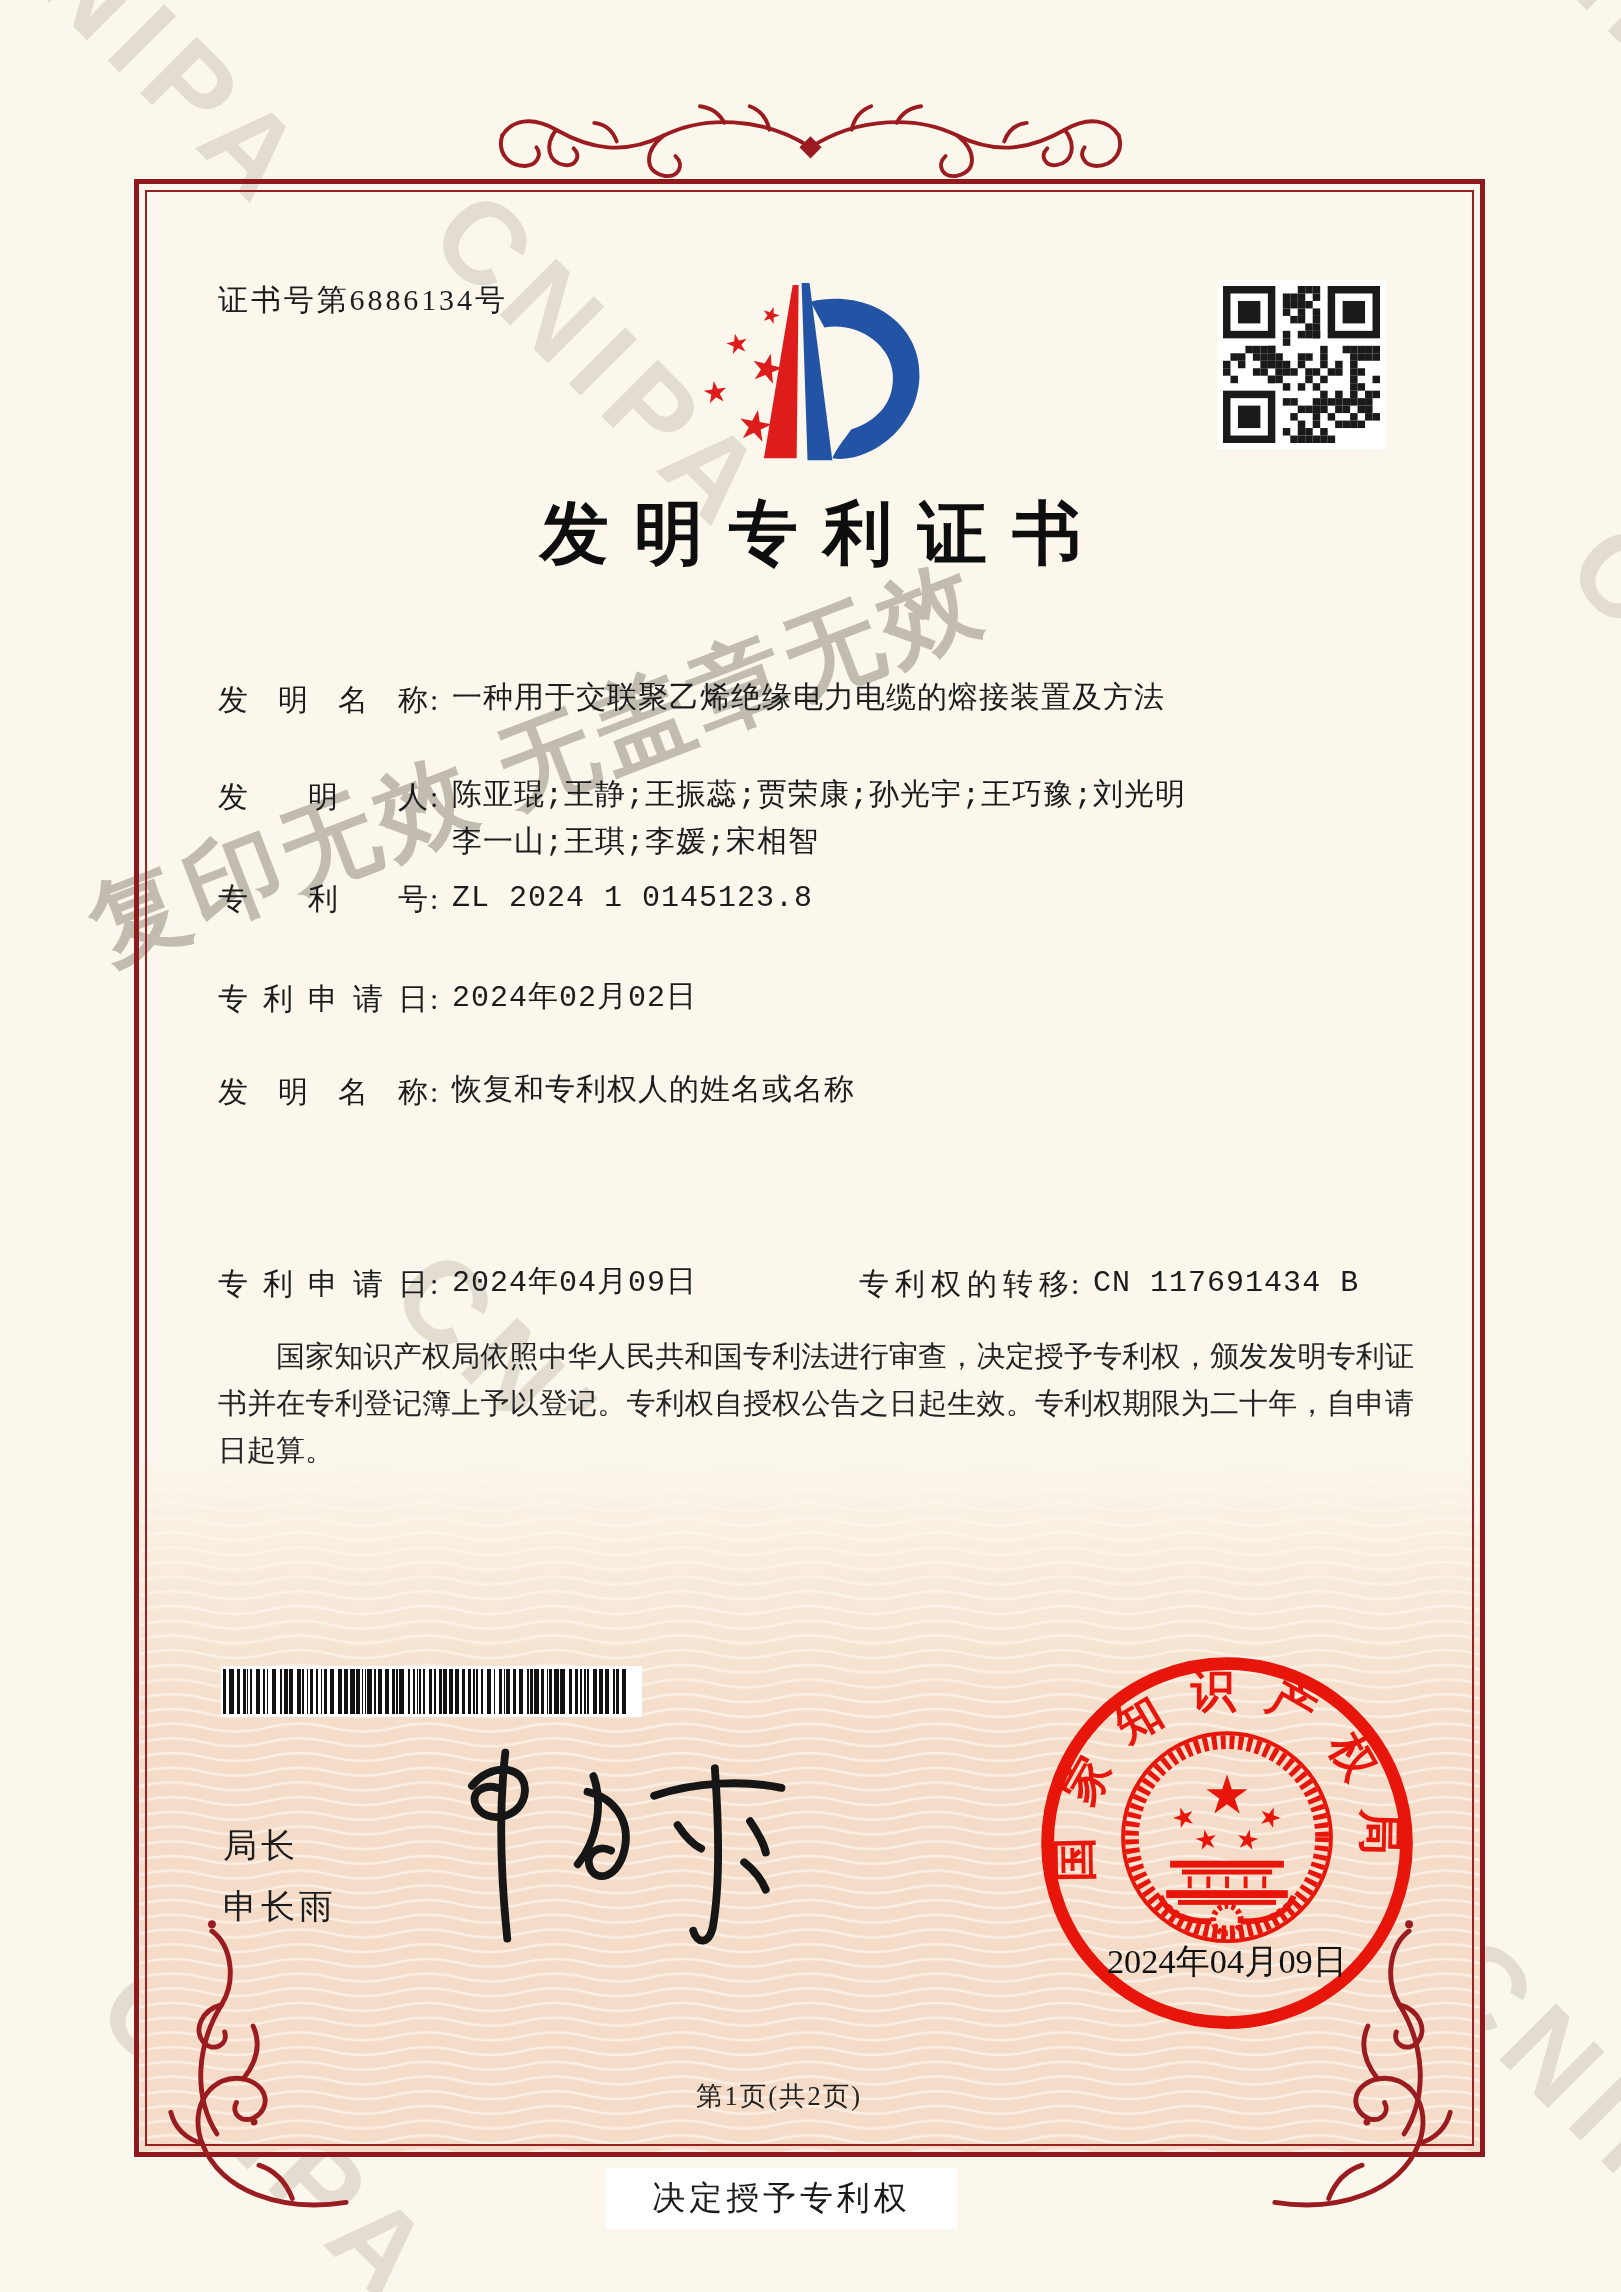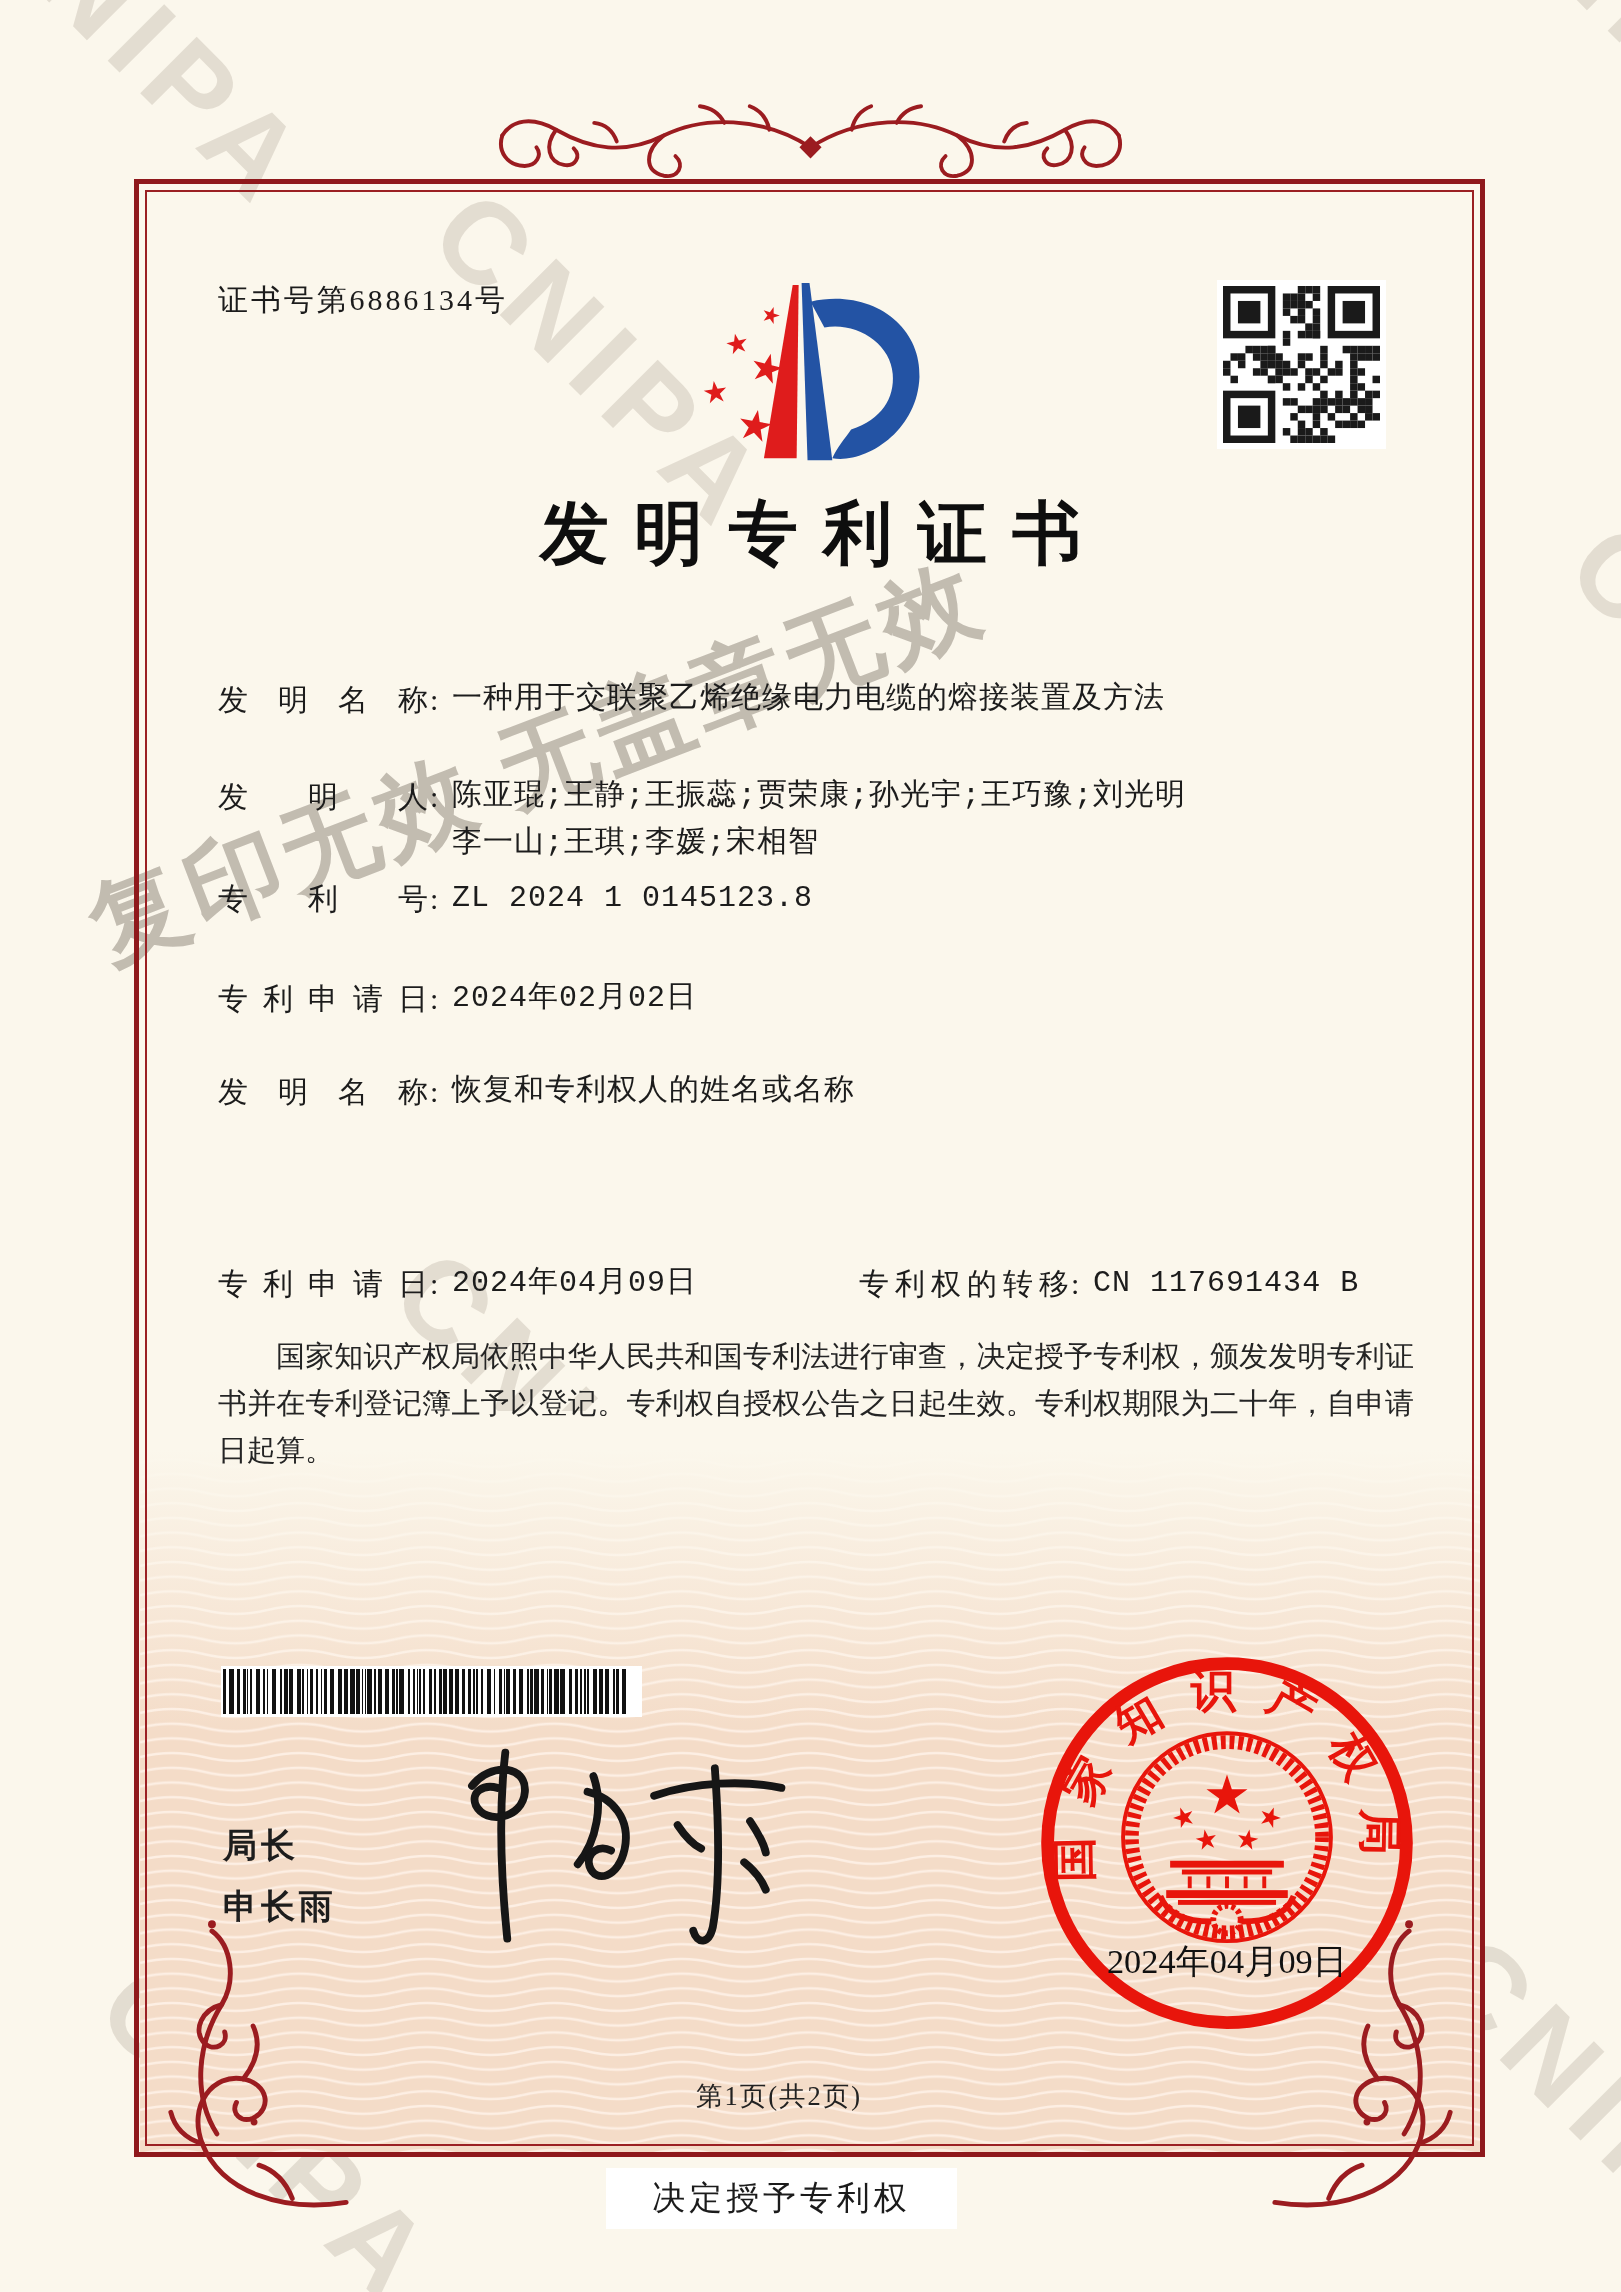--- a/index.html
+++ b/index.html
@@ -55,21 +55,21 @@
     font-size:29px;line-height:47px;text-align:justify;color:#242424;
   }
   .legal p{margin:0 0 25.5px 0;text-indent:2em;}
   .barcode{
     position:absolute;left:221px;top:1666px;width:421px;height:51px;
     background:#ffffff;padding:2.9px 2px;box-sizing:border-box;white-space:nowrap;overflow:hidden;
   }
   .barcode span{display:inline-block;height:45px;background:#111;vertical-align:top;}
   .director{
     position:absolute;left:223px;font-size:34px;letter-spacing:3.9px;
-    font-family:"Liberation Sans","DejaVu Sans",sans-serif;font-weight:700;color:#1d1d1d;
+    font-family:"Liberation Sans","DejaVu Sans",sans-serif;font-weight:400;color:#1d1d1d;
   }
   .sig{position:absolute;left:421px;top:1735px;z-index:5;}
   .seal{position:absolute;left:1026px;top:1647px;z-index:6;}
   .page-num{
     position:absolute;left:0;top:2078px;width:1558px;text-align:center;
     font-size:26.5px;letter-spacing:2px;color:#222;
   }
   .cont-note{
     position:absolute;left:606px;top:2168px;width:351px;height:61px;
     background:#ffffff;display:flex;align-items:center;justify-content:center;

